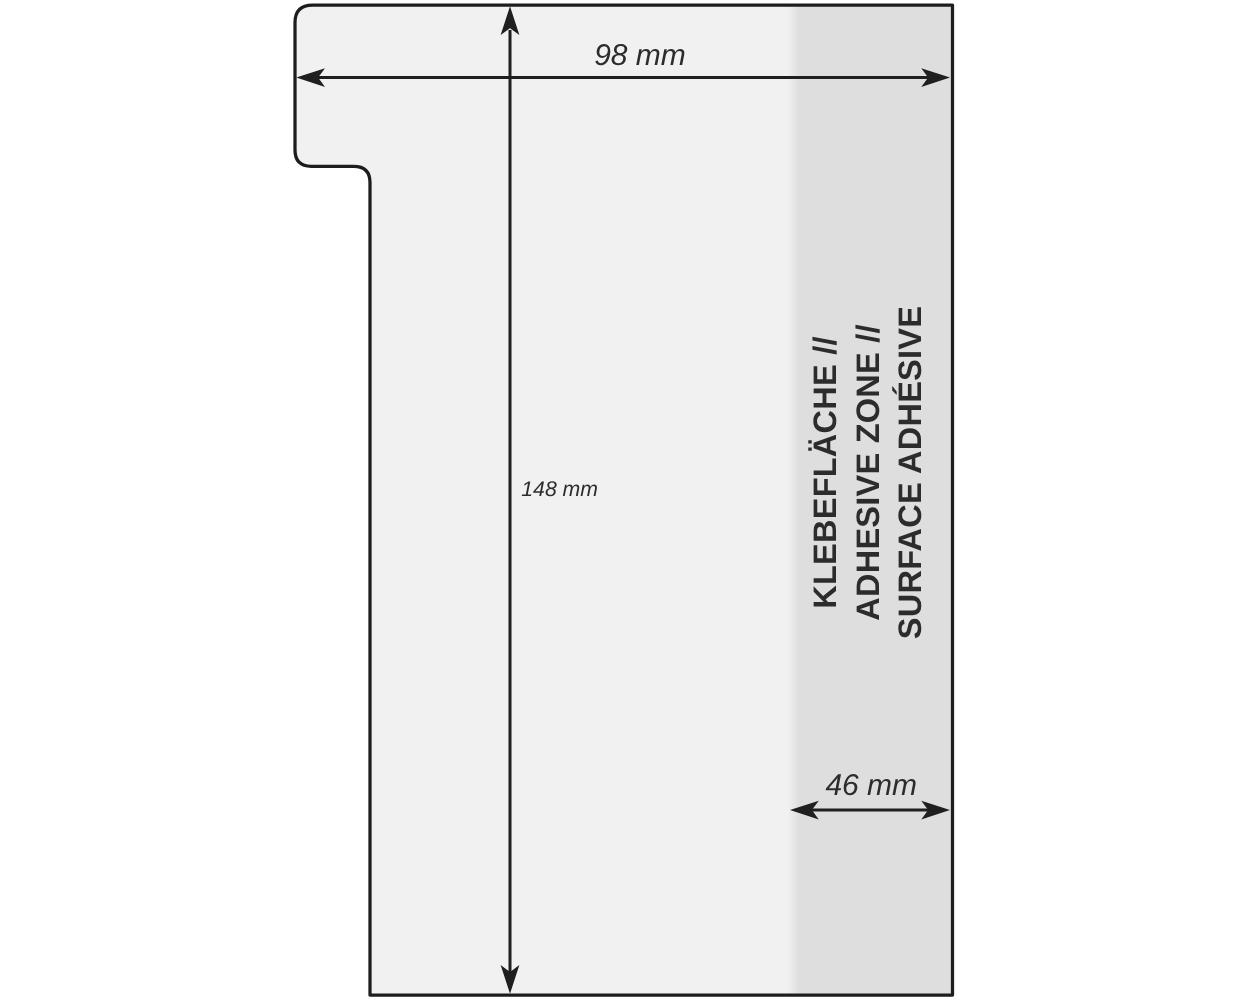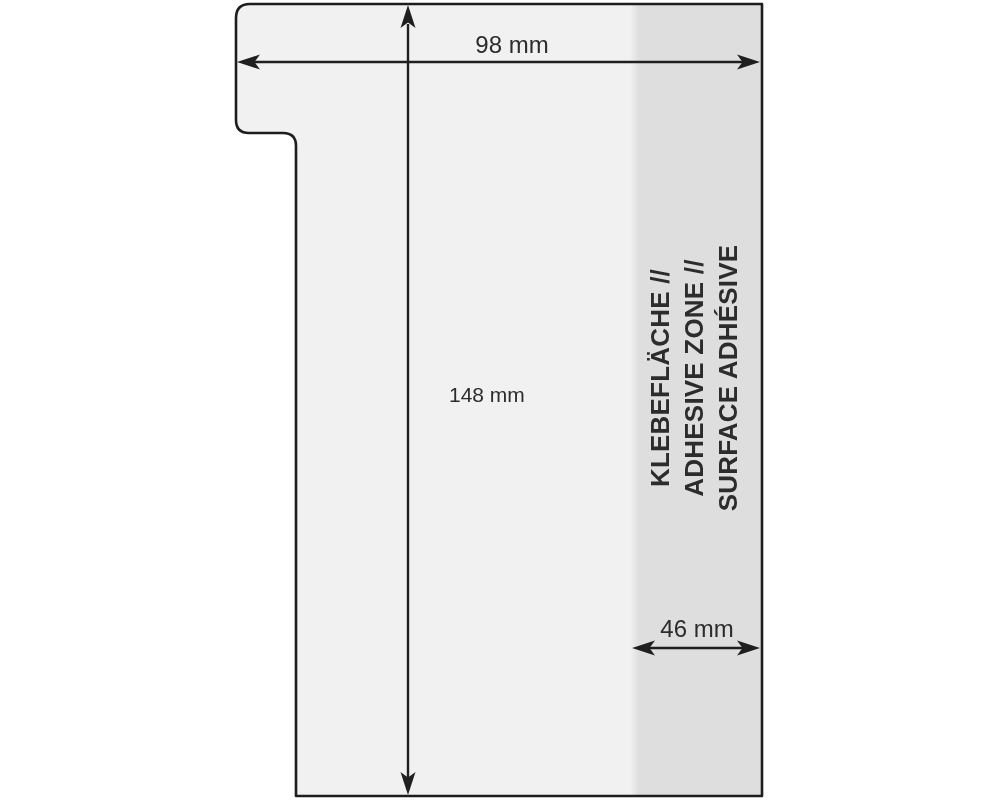--- a/index.html
+++ b/index.html
@@ -17,24 +17,24 @@
     font-family:"Liberation Sans",sans-serif;
     background:var(--background);
   }
   svg.canvas{position:absolute;left:0;top:0;}
   .pocket-fill{fill:var(--card-fill);stroke:none;}
   .pocket-stroke{fill:none;stroke:var(--outline);stroke-width:2.6;stroke-linejoin:round;}
   .dim-line{stroke:var(--dimension);stroke-width:2.4;}
   .dart{fill:var(--dimension);stroke:none;}
   .dim-label{
     position:absolute;color:var(--label-color);
-    font-size:24px;line-height:1.1;white-space:nowrap;
+    font-size:24px;line-height:1.1;white-space:nowrap;font-style:italic;
   }
   .dim-label.width{left:512px;top:32px;transform:translateX(-50%);}
-  .dim-label.height{left:417px;top:383px;font-size:21px;margin-left:32px;}
+  .dim-label.height{left:417px;top:383px;font-size:17px;}
   .dim-label.adhesive{left:697px;top:616px;transform:translateX(-50%);}
   .zone-label{
     position:absolute;left:694px;top:378px;
     transform:translate(-50%,-50%) rotate(-90deg);
     text-align:center;white-space:nowrap;
     font-size:26px;font-weight:600;line-height:34px;
     letter-spacing:0.2px;color:var(--label-color);
   }
 </style>
 </head>

